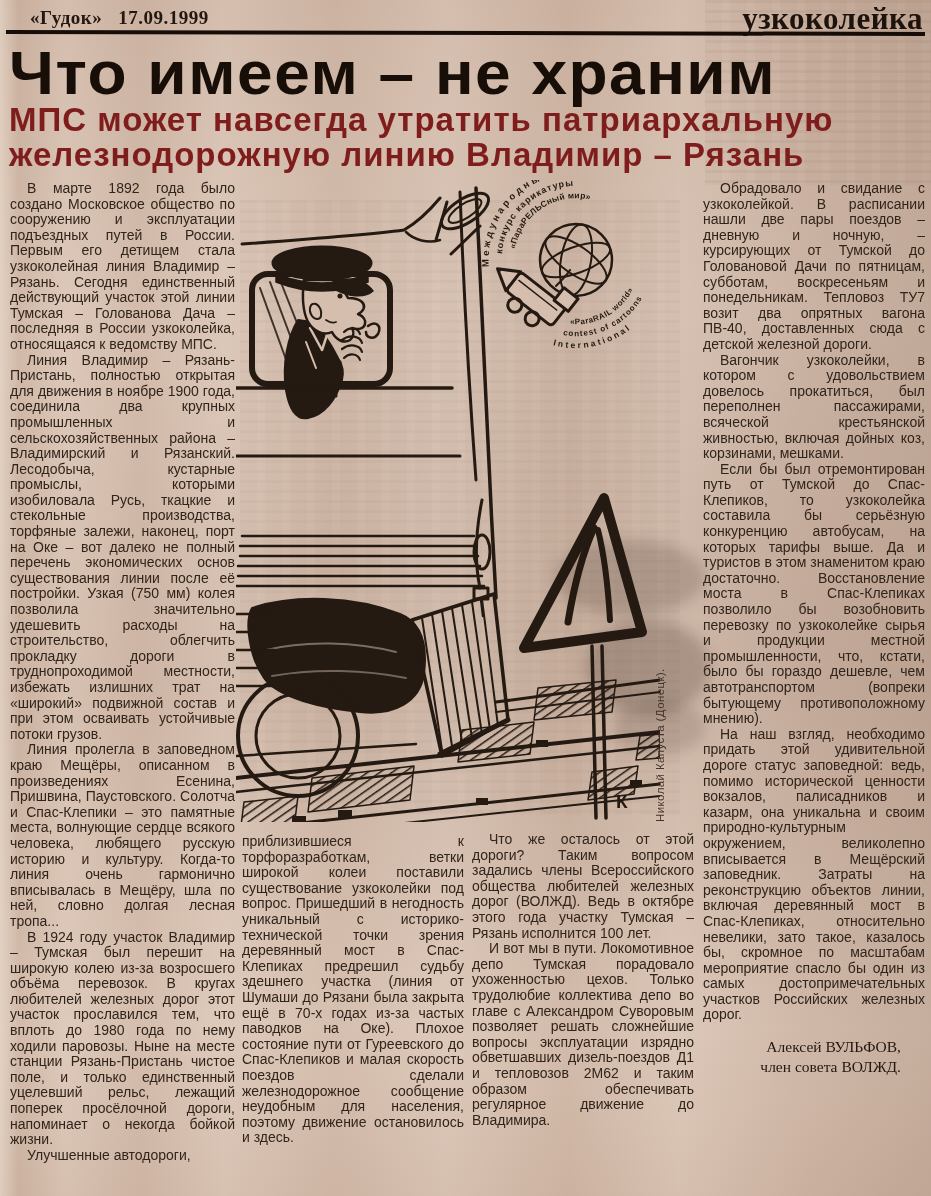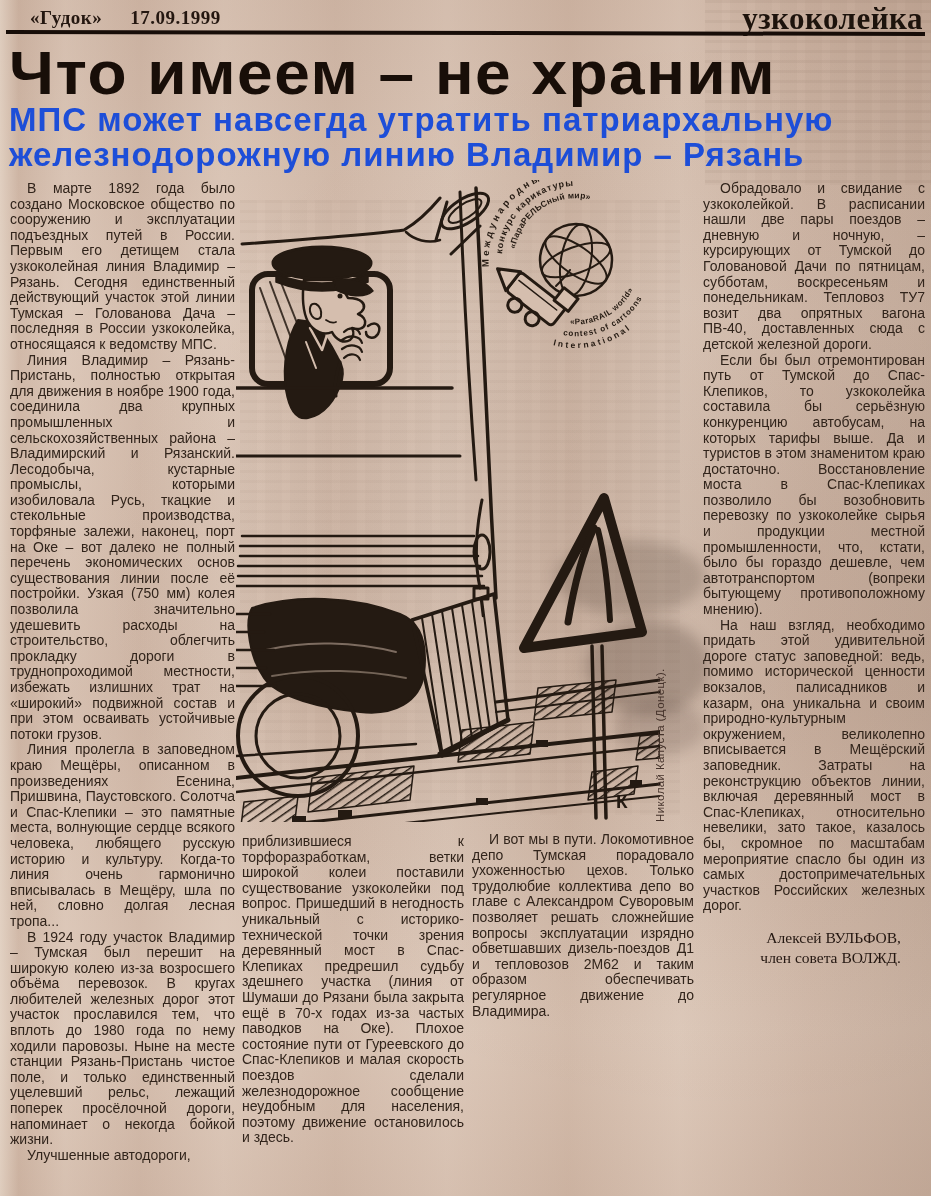--- a/index.html
+++ b/index.html
@@ -23,31 +23,31 @@
     background-image:
       repeating-linear-gradient(180deg, rgba(105,78,62,0.12) 0 3px, transparent 3px 10px),
       repeating-linear-gradient(90deg, rgba(105,78,62,0.07) 0 17px, transparent 17px 25px);
     filter:blur(0.7px);
     opacity:.55;
   }
   .smudge{position:absolute;border-radius:50%;pointer-events:none;filter:blur(7px);}
 
   .masthead{position:absolute;left:30px;top:7px;font-family:"Liberation Serif",serif;
     font-weight:bold;font-size:19px;color:#241710;letter-spacing:.5px;white-space:nowrap;}
-  .masthead .date{margin-left:28px;}
+  .masthead .date{margin-left:16px;}
   .section{position:absolute;right:8px;top:1px;font-family:"Liberation Serif",serif;
     font-weight:bold;font-size:31px;color:#1d130c;letter-spacing:.5px;text-align:right;}
   .rule{position:absolute;left:6px;top:31px;width:919px;height:4px;background:#170d08;
     transform:rotate(.12deg);}
 
   .headline{position:absolute;left:9px;top:42px;width:920px;
     font-weight:bold;font-size:64px;line-height:1;letter-spacing:1.5px;color:#180e08;
     transform:scaleY(.96);transform-origin:top left;white-space:nowrap;}
   .subhead{position:absolute;left:9px;top:102px;width:915px;
-    font-weight:bold;font-size:33px;line-height:35px;letter-spacing:1px;color:#1d4ed8;}
+    font-weight:bold;font-size:33px;line-height:35px;letter-spacing:1px;color:#7f1d1d;}
 
   .col{position:absolute;font-size:14px;line-height:15.6px;text-align:justify;
     color:#31241b;}
   .col p{margin:0;text-indent:17px;}
   .col p.noind{text-indent:0;}
   .signature{margin-top:14px;padding-right:24px;text-align:right;
     font-family:"Liberation Serif",serif;font-weight:normal;font-size:15.5px;
     line-height:20px;color:#241711;}
 
   .illo{position:absolute;left:236px;top:180px;width:424px;height:642px;}
@@ -80,24 +80,26 @@
   <p>В марте 1892 года было создано Московское общество по сооружению и эксплуатации подъездных путей в России. Первым его детищем стала узкоколейная линия Владимир – Рязань. Сегодня единственный действующий участок этой линии Тумская – Голованова Дача – последняя в России узкоколейка, относящаяся к ведомству МПС.</p>
   <p>Линия Владимир – Рязань-Пристань, полностью открытая для движения в ноябре 1900 года, соединила два крупных промышленных и сельскохозяйственных района – Владимирский и Рязанский. Лесодобыча, кустарные промыслы, которыми изобиловала Русь, ткацкие и стекольные производства, торфяные залежи, наконец, порт на Оке – вот далеко не полный перечень экономических основ существования линии после её постройки. Узкая (750 мм) колея позволила значительно удешевить расходы на строительство, облегчить прокладку дороги в труднопроходимой местности, избежать излишних трат на «широкий» подвижной состав и при этом осваивать устойчивые потоки грузов.</p>
   <p>Линия пролегла в заповедном краю Мещёры, описанном в произведениях Есенина, Пришвина, Паустовского. Солотча и Спас-Клепики – это памятные места, волнующие сердце всякого человека, любящего русскую историю и культуру. Когда-то линия очень гармонично вписывалась в Мещёру, шла по ней, словно долгая лесная тропа...</p>
   <p>В 1924 году участок Владимир – Тумская был перешит на широкую колею из-за возросшего объёма перевозок. В кругах любителей железных дорог этот участок прославился тем, что вплоть до 1980 года по нему ходили паровозы. Ныне на месте станции Рязань-Пристань чистое поле, и только единственный уцелевший рельс, лежащий поперек просёлочной дороги, напоминает о некогда бойкой жизни.</p>
   <p>Улучшенные автодороги,</p>
 </div>
 <div class="col" style="left:242px;top:834px;width:222px;">
   <p class="noind">приблизившиеся к торфоразработкам, ветки широкой колеи поставили существование узкоколейки под вопрос. Пришедший в негодность уникальный с историко-технической точки зрения деревянный мост в Спас-Клепиках предрешил судьбу здешнего участка (линия от Шумаши до Рязани была закрыта ещё в 70-х годах из-за частых паводков на Оке). Плохое состояние пути от Гуреевского до Спас-Клепиков и малая скорость поездов сделали железнодорожное сообщение неудобным для населения, поэтому движение остановилось и здесь.</p>
 </div>
 <div class="col" style="left:472px;top:832px;width:222px;">
+  <p>Что же осталось от этой дороги? Таким вопросом задались члены Всероссийского общества любителей железных дорог (ВОЛЖД). Ведь в октябре этого года участку Тумская – Рязань исполнится 100 лет.</p>
   <p>И вот мы в пути. Локомотивное депо Тумская порадовало ухоженностью цехов. Только трудолюбие коллектива депо во главе с Александром Суворовым позволяет решать сложнейшие вопросы эксплуатации изрядно обветшавших дизель-поездов Д1 и тепловозов 2М62 и таким образом обеспечивать регулярное движение до Владимира.</p>
 </div>
 <div class="col" style="left:703px;top:181px;width:222px;">
   <p>Обрадовало и свидание с узкоколейкой. В расписании нашли две пары поездов – дневную и ночную, – курсирующих от Тумской до Головановой Дачи по пятницам, субботам, воскресеньям и понедельникам. Тепловоз ТУ7 возит два опрятных вагона ПВ-40, доставленных сюда с детской железной дороги.</p>
+  <p>Вагончик узкоколейки, в котором с удовольствием довелось прокатиться, был переполнен пассажирами, всяческой крестьянской живностью, включая дойных коз, корзинами, мешками.</p>
   <p>Если бы был отремонтирован путь от Тумской до Спас-Клепиков, то узкоколейка составила бы серьёзную конкуренцию автобусам, на которых тарифы выше. Да и туристов в этом знаменитом краю достаточно. Восстановление моста в Спас-Клепиках позволило бы возобновить перевозку по узкоколейке сырья и продукции местной промышленности, что, кстати, было бы гораздо дешевле, чем автотранспортом (вопреки бытующему противоположному мнению).</p>
   <p>На наш взгляд, необходимо придать этой удивительной дороге статус заповедной: ведь, помимо исторической ценности вокзалов, палисадников и казарм, она уникальна и своим природно-культурным окружением, великолепно вписывается в Мещёрский заповедник. Затраты на реконструкцию объектов линии, включая деревянный мост в Спас-Клепиках, относительно невелики, зато такое, казалось бы, скромное по масштабам мероприятие спасло бы один из самых достопримечательных участков Российских железных дорог.</p>
   <div class="signature">
     <div>Алексей ВУЛЬФОВ,</div>
     <div>член совета ВОЛЖД.</div>
   </div>
 </div>
 
 <div class="illo">
 <svg width="424" height="642" viewBox="0 0 424 642" xmlns="http://www.w3.org/2000/svg">

